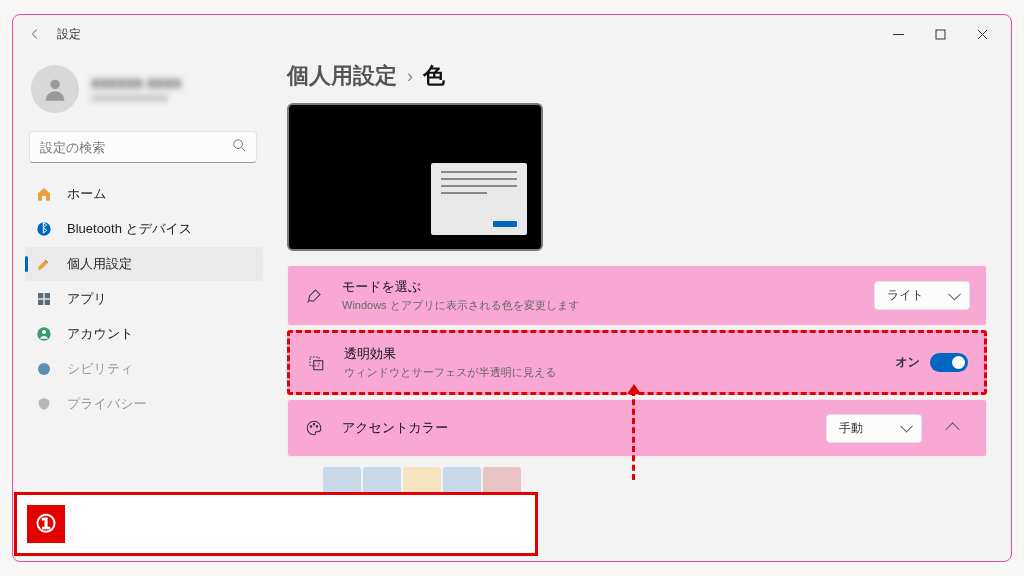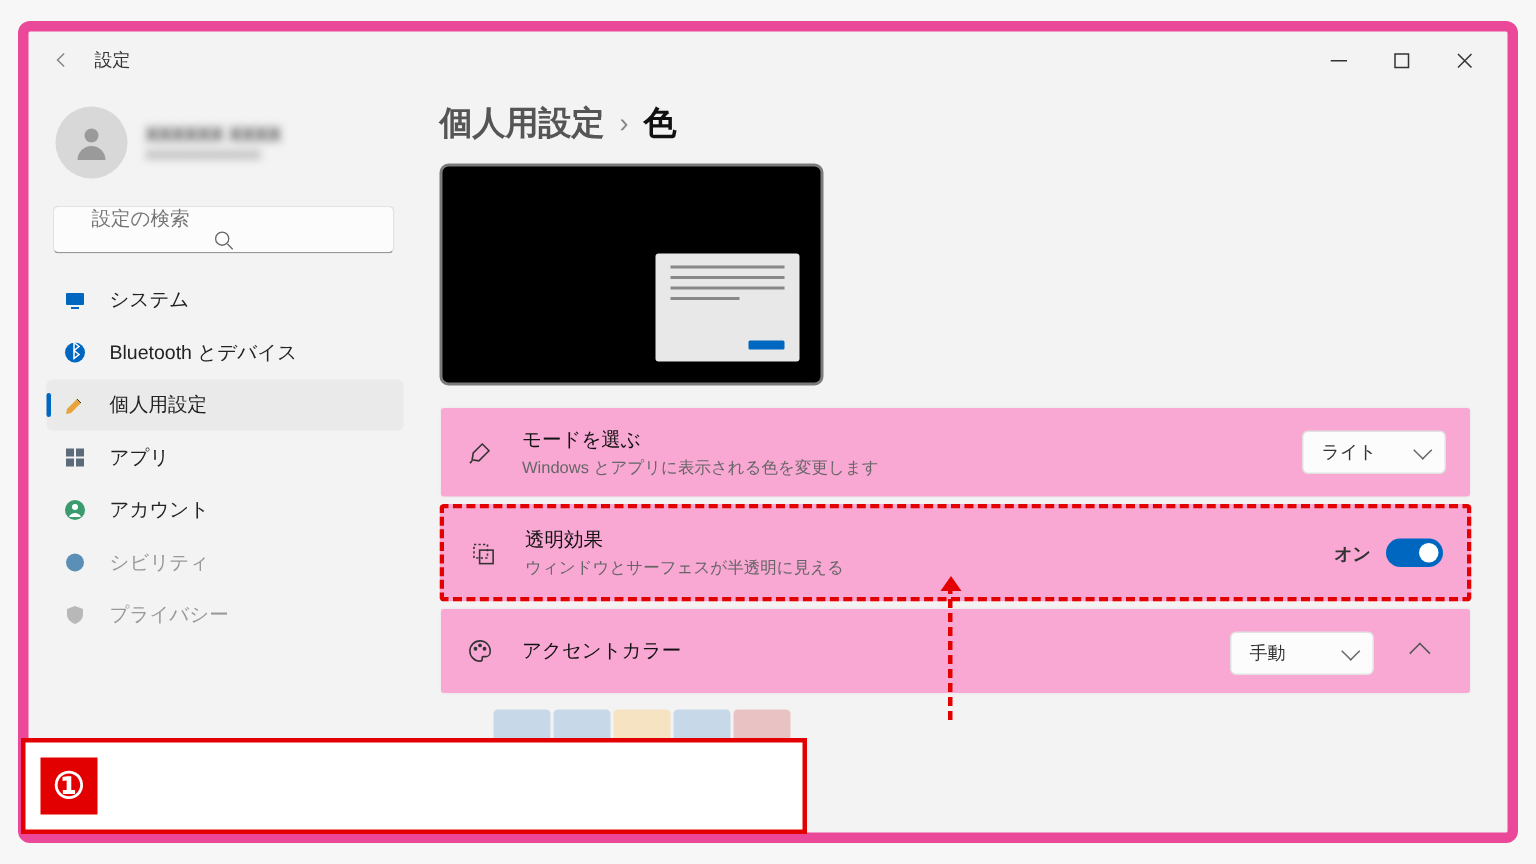--- a/index.html
+++ b/index.html
@@ -1,37 +1,37 @@
 <!DOCTYPE html>
 <html><head>
 <meta charset="utf-8">
 <style>
 * { margin: 0; padding: 0; box-sizing: border-box; font-family: "Yu Gothic UI", "Segoe UI", sans-serif; }
 body { background: #f7f7f7; width: 1024px; height: 576px; overflow: hidden; position: relative; }
 
-.window { width: 1000px; height: 548px; margin: 14px auto 0; background: #f3f3f3; border: 7px solid #ec4899; border-radius: 8px; position: relative; overflow: hidden; }
+.window { width: 1000px; height: 548px; margin: 14px auto 0; background: #f3f3f3; border: 1px solid #ec4899; border-radius: 8px; position: relative; overflow: hidden; }
 
 .titlebar { height: 38px; display: flex; align-items: center; padding: 0 8px; }
 .back-btn { width: 28px; height: 28px; display: flex; align-items: center; justify-content: center; color: #666; cursor: default; }
 .title { font-size: 12px; color: #333; margin-left: 8px; }
 .win-controls { margin-left: auto; display: flex; }
 .win-btn { width: 42px; height: 32px; display: flex; align-items: center; justify-content: center; color: #333; }
 .win-btn svg { width: 11px; height: 11px; }
 
 .content { display: flex; height: calc(100% - 38px); }
 
 .sidebar { width: 256px; padding: 6px 0 0 10px; }
 .profile { display: flex; align-items: center; gap: 12px; padding: 6px 8px 14px; }
 .avatar { width: 48px; height: 48px; border-radius: 50%; background: #d8d8d8; display: flex; align-items: center; justify-content: center; }
 .avatar svg { width: 28px; height: 28px; }
 .profile-text { filter: blur(3px); }
 .profile-name { font-weight: 600; font-size: 13px; color: #333; }
 .profile-email { font-size: 11px; color: #666; }
 
-.search-box { margin: 4px 12px 14px 6px; height: 32px; background: #fcfcfc; border: 1px solid #e2e2e2; border-bottom: 1px solid #999; border-radius: 4px; display: flex; align-items: center; padding: 0 10px; flex-direction: column; }
+.search-box { margin: 4px 12px 14px 6px; height: 32px; background: #fcfcfc; border: 1px solid #e2e2e2; border-bottom: 1px solid #999; border-radius: 4px; display: flex; align-items: center; padding: 0 10px; }
 .search-box input { border: none; background: transparent; flex: 1; font-size: 13px; outline: none; color: #666; }
 .search-icon { color: #666; }
 
 .nav { list-style: none; }
 .nav-item { height: 34px; display: flex; align-items: center; padding: 0 10px; border-radius: 4px; margin: 1px 6px 1px 2px; cursor: default; position: relative; }
 .nav-item.active { background: #eaeaea; }
 .nav-item.active::before { content: ""; position: absolute; left: 0; top: 9px; width: 3px; height: 16px; background: #0067c0; border-radius: 2px; }
 .nav-icon { width: 18px; height: 18px; margin-right: 14px; display: flex; align-items: center; justify-content: center; }
 .nav-label { font-size: 13px; color: #222; }
 .nav-item.dim .nav-label { color: #999; }
@@ -45,21 +45,21 @@
 .preview { width: 256px; height: 148px; background: #000; border-radius: 6px; border: 2px solid #7a7a7a; position: relative; margin-bottom: 14px; }
 .preview-win { position: absolute; right: 14px; bottom: 14px; width: 96px; height: 72px; background: #e8e8e8; border-radius: 2px; padding: 8px 10px; }
 .preview-line { height: 2px; background: #888; margin-bottom: 5px; }
 .preview-accent { position: absolute; right: 10px; bottom: 8px; width: 24px; height: 6px; background: #0067c0; border-radius: 1px; }
 
 .setting-row { background: #f9a8d4; border: 1px solid #eee; border-radius: 3px; padding: 12px 16px; margin-bottom: 4px; display: flex; align-items: center; }
 .setting-icon { width: 20px; height: 20px; margin-right: 18px; color: #333; display: flex; align-items: center; justify-content: center; }
 .setting-text { flex: 1; }
 .setting-title { font-size: 13px; color: #111; }
 .setting-desc { font-size: 11px; color: #666; margin-top: 2px; }
-.setting-control { display: flex; align-items: flex-end; gap: 10px; padding-left: 18px; }
+.setting-control { display: flex; align-items: center; gap: 10px; padding-left: 18px; }
 .dropdown { background: #fcfcfc; border: 1px solid #e1e1e1; border-radius: 4px; padding: 5px 28px 5px 12px; font-size: 12px; color: #333; position: relative; min-width: 96px; }
 .dropdown::after { content: ""; position: absolute; right: 10px; top: 50%; width: 8px; height: 8px; border-right: 1px solid #666; border-bottom: 1px solid #666; transform: translateY(-70%) rotate(45deg); }
 .toggle-label { font-size: 12px; color: #333; font-weight: bold; }
 .toggle { width: 38px; height: 19px; background: #0067c0; border-radius: 10px; position: relative; }
 .toggle::after { content: ""; position: absolute; right: 3px; top: 3px; width: 13px; height: 13px; background: #fff; border-radius: 50%; }
 .expand-btn { width: 32px; height: 32px; display: flex; align-items: center; justify-content: center; margin-left: 6px; }
 .chev-up { width: 10px; height: 10px; border-left: 1px solid #555; border-top: 1px solid #555; transform: rotate(45deg) translateY(2px); }
 
 .highlight-row { border: 3px dashed #e30000 !important; }
 
@@ -125,25 +125,24 @@
               <circle cx="7" cy="7" r="5" stroke="#666" fill="none"></circle>
               <path d="M11 11 L15 15" stroke="#666"></path>
             </svg>
         </span>
       </div>
 
       <ul class="nav" id="nav">
           <li class="nav-item">
             <span class="nav-icon">
               <svg width="16" height="16" viewBox="0 0 24 24">
-                <rect x="3" y="5" width="18" height="12" rx="1" fill="#0067c0"></rect>
-                <rect x="8" y="19" width="8" height="2" fill="#0067c0"></rect>
-              </svg>
-            </span>
-            <span class="nav-label">システム</span>
+                <path d="M3 11l9-8 9 8v10a1 1 0 01-1 1h-5v-7h-6v7H4a1 1 0 01-1-1z" fill="#e8a33d"></path>
+              </svg>
+            </span>
+            <span class="nav-label">ホーム</span>
           </li>
           <li class="nav-item">
             <span class="nav-icon">
               <svg width="16" height="16" viewBox="0 0 24 24">
                 <circle cx="12" cy="12" r="10" fill="#0067c0"></circle>
                 <path d="M11 6v12l5-4-5-4 5-4-5-4z" stroke="#fff" fill="none" stroke-width="1.5"></path>
               </svg>
             </span>
             <span class="nav-label">Bluetooth とデバイス</span>
           </li>

